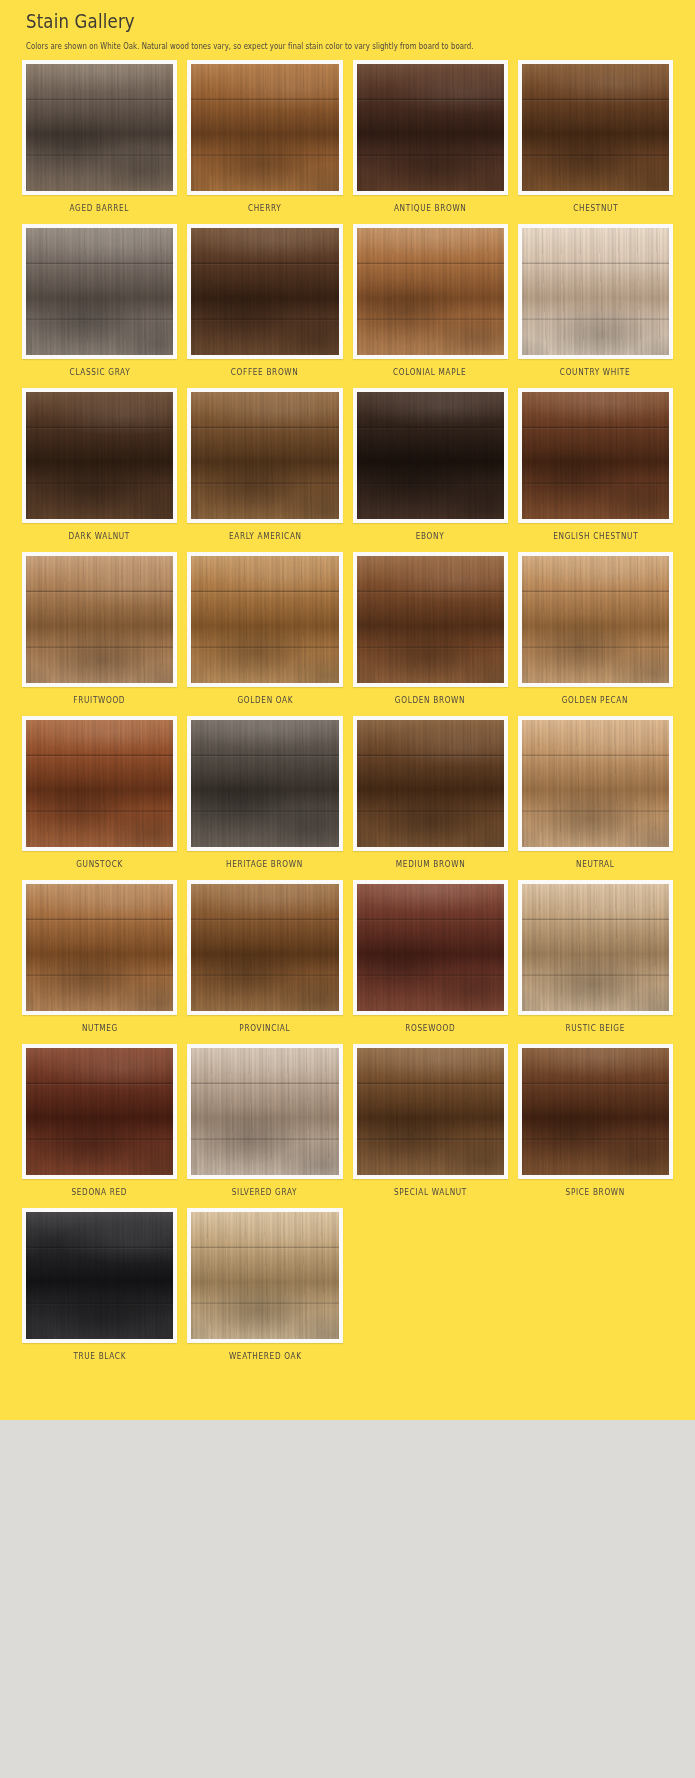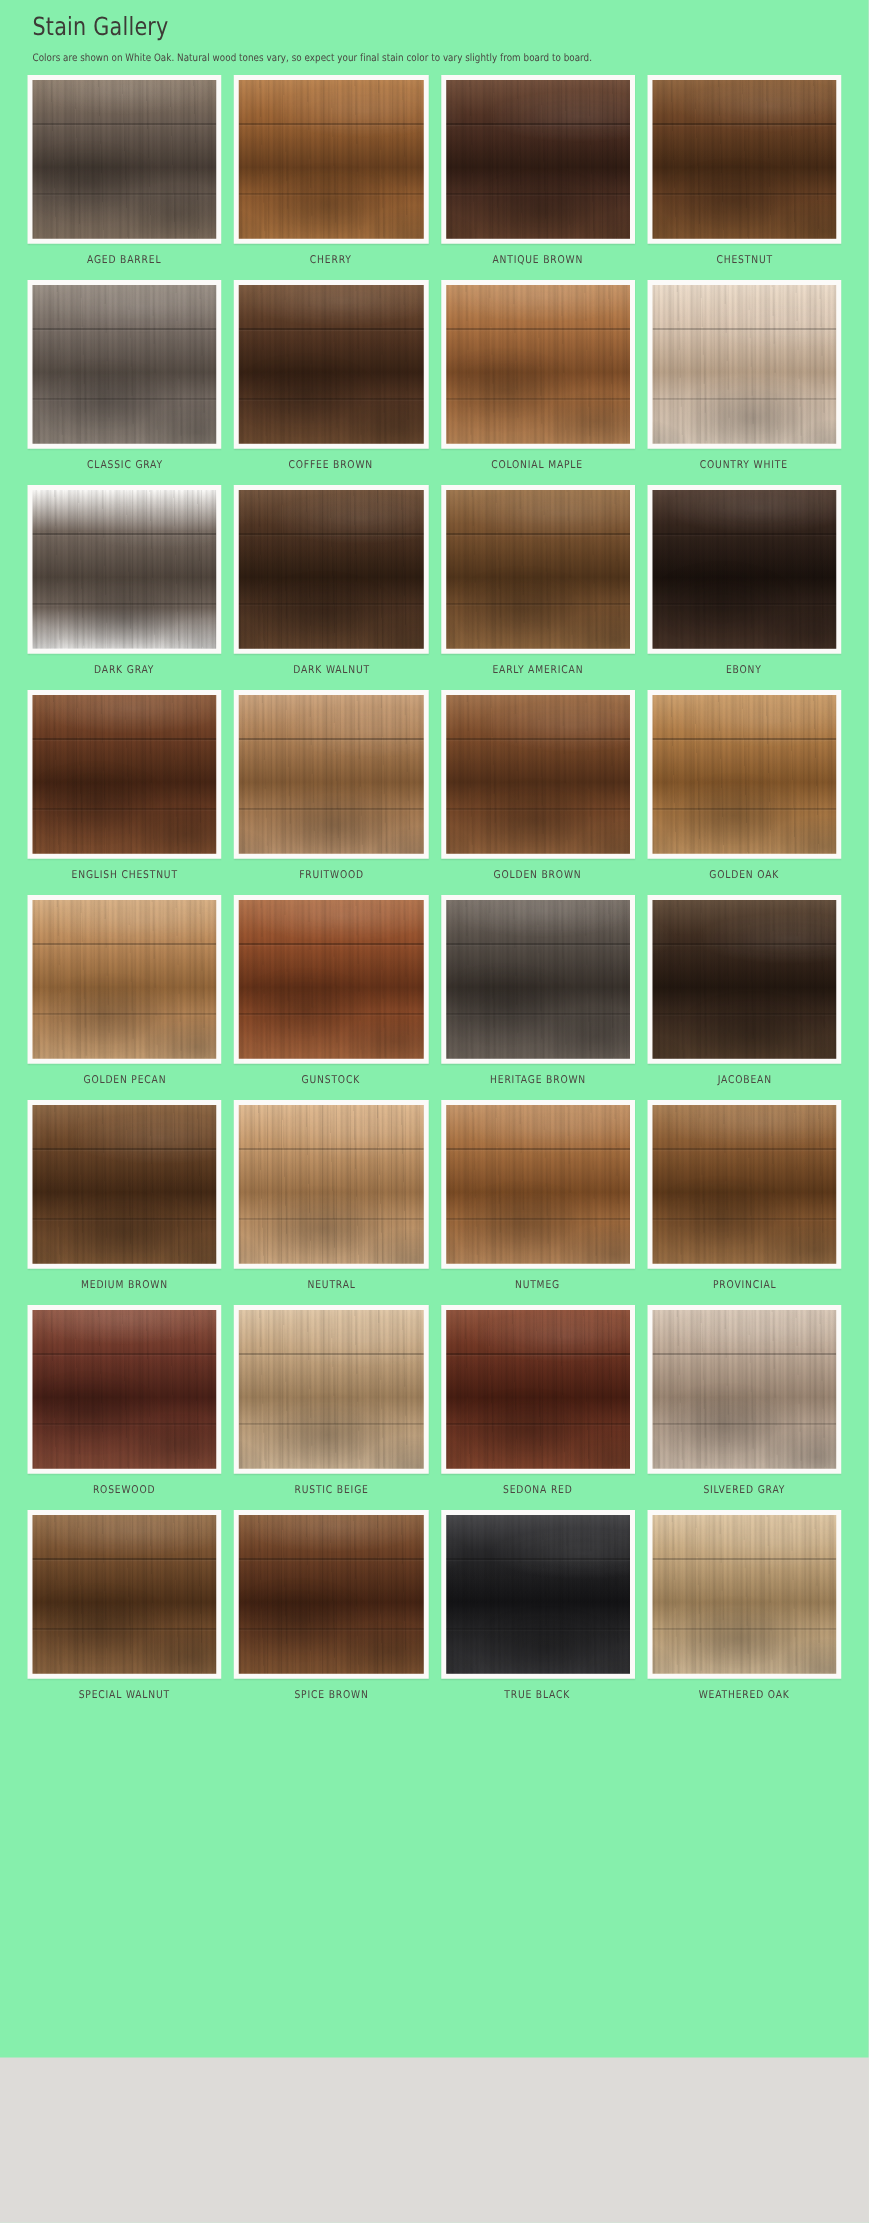--- a/index.html
+++ b/index.html
@@ -7,22 +7,22 @@
   html, body {
     width: 695px;
     height: 1778px;
     background: #dddbd8;
     font-family: "Liberation Sans", sans-serif;
     overflow: hidden;
   }
 
   #page {
     width: 695px;
-    height: 1646px;
-    background: #86efac;
+    height: 1420px;
+    background: #fde047;
     position: relative;
     padding: 0;
   }
 
   
   #header { padding: 8px 0 0 26px; }
 
   #page-title {
     font-family: "DejaVu Sans Condensed", "Liberation Sans Narrow", "Liberation Sans", sans-serif;
     font-size: 20px;
@@ -254,31 +254,20 @@
             <div class="cathedral" style="background-position: 36px 24px;"></div>
             <div class="grain" style="background-position: 5px 0px;"></div>
             <div class="seams" style="opacity: 0.7;"></div>
             <div class="shade"></div>
           </div>
         </div>
         <div class="swatch-label">COUNTRY WHITE</div>
       </div>
       <div class="swatch-card">
         <div class="swatch-frame">
-          <div class="swatch-wood" style="background: linear-gradient(rgba(144, 131, 119, 0) 0%, rgb(118, 105, 95) 26%, rgb(118, 105, 95) 28%, rgb(83, 72, 63) 55%, rgb(118, 105, 95) 72%, rgb(118, 105, 95) 74%, rgba(144, 131, 119, 0) 100%);">
-            <div class="cathedral" style="background-position: 30px 20px;"></div>
-            <div class="grain" style="background-position: 3px 0px;"></div>
-            <div class="seams" style="opacity: 0.84;"></div>
-            <div class="shade"></div>
-          </div>
-        </div>
-        <div class="swatch-label">DARK GRAY</div>
-      </div>
-      <div class="swatch-card">
-        <div class="swatch-frame">
           <div class="swatch-wood" style="background: linear-gradient(rgb(107, 74, 49) 0%, rgb(77, 51, 34) 26%, rgb(77, 51, 34) 28%, rgb(48, 30, 18) 55%, rgb(77, 51, 34) 72%, rgb(77, 51, 34) 74%, rgb(107, 74, 49) 100%);">
             <div class="cathedral" style="background-position: 24px 16px;"></div>
             <div class="grain" style="background-position: 1px 0px;"></div>
             <div class="seams" style="opacity: 0.7;"></div>
             <div class="shade"></div>
           </div>
         </div>
         <div class="swatch-label">DARK WALNUT</div>
       </div>
       <div class="swatch-card">
@@ -320,42 +309,42 @@
             <div class="cathedral" style="background-position: 33px 22px;"></div>
             <div class="grain" style="background-position: 4px 0px;"></div>
             <div class="seams" style="opacity: 0.91;"></div>
             <div class="shade"></div>
           </div>
         </div>
         <div class="swatch-label">FRUITWOOD</div>
       </div>
       <div class="swatch-card">
         <div class="swatch-frame">
+          <div class="swatch-wood" style="background: linear-gradient(rgb(203, 155, 101) 0%, rgb(176, 124, 70) 26%, rgb(176, 124, 70) 28%, rgb(138, 91, 44) 55%, rgb(176, 124, 70) 72%, rgb(176, 124, 70) 74%, rgb(203, 155, 101) 100%);">
+            <div class="cathedral" style="background-position: 21px 14px;"></div>
+            <div class="grain" style="background-position: 0px 0px;"></div>
+            <div class="seams" style="opacity: 0.91;"></div>
+            <div class="shade"></div>
+          </div>
+        </div>
+        <div class="swatch-label">GOLDEN OAK</div>
+      </div>
+      <div class="swatch-card">
+        <div class="swatch-frame">
           <div class="swatch-wood" style="background: linear-gradient(rgb(157, 106, 65) 0%, rgb(125, 76, 43) 26%, rgb(125, 76, 43) 28%, rgb(87, 50, 26) 55%, rgb(125, 76, 43) 72%, rgb(125, 76, 43) 74%, rgb(157, 106, 65) 100%);">
             <div class="cathedral" style="background-position: 27px 18px;"></div>
             <div class="grain" style="background-position: 2px 0px;"></div>
             <div class="seams" style="opacity: 0.77;"></div>
             <div class="shade"></div>
           </div>
         </div>
         <div class="swatch-label">GOLDEN BROWN</div>
       </div>
       <div class="swatch-card">
         <div class="swatch-frame">
-          <div class="swatch-wood" style="background: linear-gradient(rgb(203, 155, 101) 0%, rgb(176, 124, 70) 26%, rgb(176, 124, 70) 28%, rgb(138, 91, 44) 55%, rgb(176, 124, 70) 72%, rgb(176, 124, 70) 74%, rgb(203, 155, 101) 100%);">
-            <div class="cathedral" style="background-position: 21px 14px;"></div>
-            <div class="grain" style="background-position: 0px 0px;"></div>
-            <div class="seams" style="opacity: 0.91;"></div>
-            <div class="shade"></div>
-          </div>
-        </div>
-        <div class="swatch-label">GOLDEN OAK</div>
-      </div>
-      <div class="swatch-card">
-        <div class="swatch-frame">
           <div class="swatch-wood" style="background: linear-gradient(rgb(215, 172, 125) 0%, rgb(190, 140, 91) 26%, rgb(190, 140, 91) 28%, rgb(154, 107, 60) 55%, rgb(190, 140, 91) 72%, rgb(190, 140, 91) 74%, rgb(215, 172, 125) 100%);">
             <div class="cathedral" style="background-position: 15px 10px;"></div>
             <div class="grain" style="background-position: 5px 0px;"></div>
             <div class="seams" style="opacity: 0.77;"></div>
             <div class="shade"></div>
           </div>
         </div>
         <div class="swatch-label">GOLDEN PECAN</div>
       </div>
       <div class="swatch-card">
@@ -372,31 +361,20 @@
       <div class="swatch-card">
         <div class="swatch-frame">
           <div class="swatch-wood" style="background: linear-gradient(rgb(116, 106, 97) 0%, rgb(88, 80, 73) 26%, rgb(88, 80, 73) 28%, rgb(59, 52, 46) 55%, rgb(88, 80, 73) 72%, rgb(88, 80, 73) 74%, rgb(116, 106, 97) 100%);">
             <div class="cathedral" style="background-position: 3px 2px;"></div>
             <div class="grain" style="background-position: 1px 0px;"></div>
             <div class="seams" style="opacity: 0.77;"></div>
             <div class="shade"></div>
           </div>
         </div>
         <div class="swatch-label">HERITAGE BROWN</div>
-      </div>
-      <div class="swatch-card">
-        <div class="swatch-frame">
-          <div class="swatch-wood" style="background: linear-gradient(rgb(91, 68, 48) 0%, rgb(62, 44, 32) 26%, rgb(62, 44, 32) 28%, rgb(36, 24, 16) 55%, rgb(62, 44, 32) 72%, rgb(62, 44, 32) 74%, rgb(91, 68, 48) 100%);">
-            <div class="cathedral" style="background-position: 36px 24px;"></div>
-            <div class="grain" style="background-position: 5px 0px;"></div>
-            <div class="seams" style="opacity: 0.7;"></div>
-            <div class="shade"></div>
-          </div>
-        </div>
-        <div class="swatch-label">JACOBEAN</div>
       </div>
       <div class="swatch-card">
         <div class="swatch-frame">
           <div class="swatch-wood" style="background: linear-gradient(rgb(136, 95, 58) 0%, rgb(106, 69, 40) 26%, rgb(106, 69, 40) 28%, rgb(71, 43, 22) 55%, rgb(106, 69, 40) 72%, rgb(106, 69, 40) 74%, rgb(136, 95, 58) 100%);">
             <div class="cathedral" style="background-position: 30px 20px;"></div>
             <div class="grain" style="background-position: 3px 0px;"></div>
             <div class="seams" style="opacity: 0.84;"></div>
             <div class="shade"></div>
           </div>
         </div>

